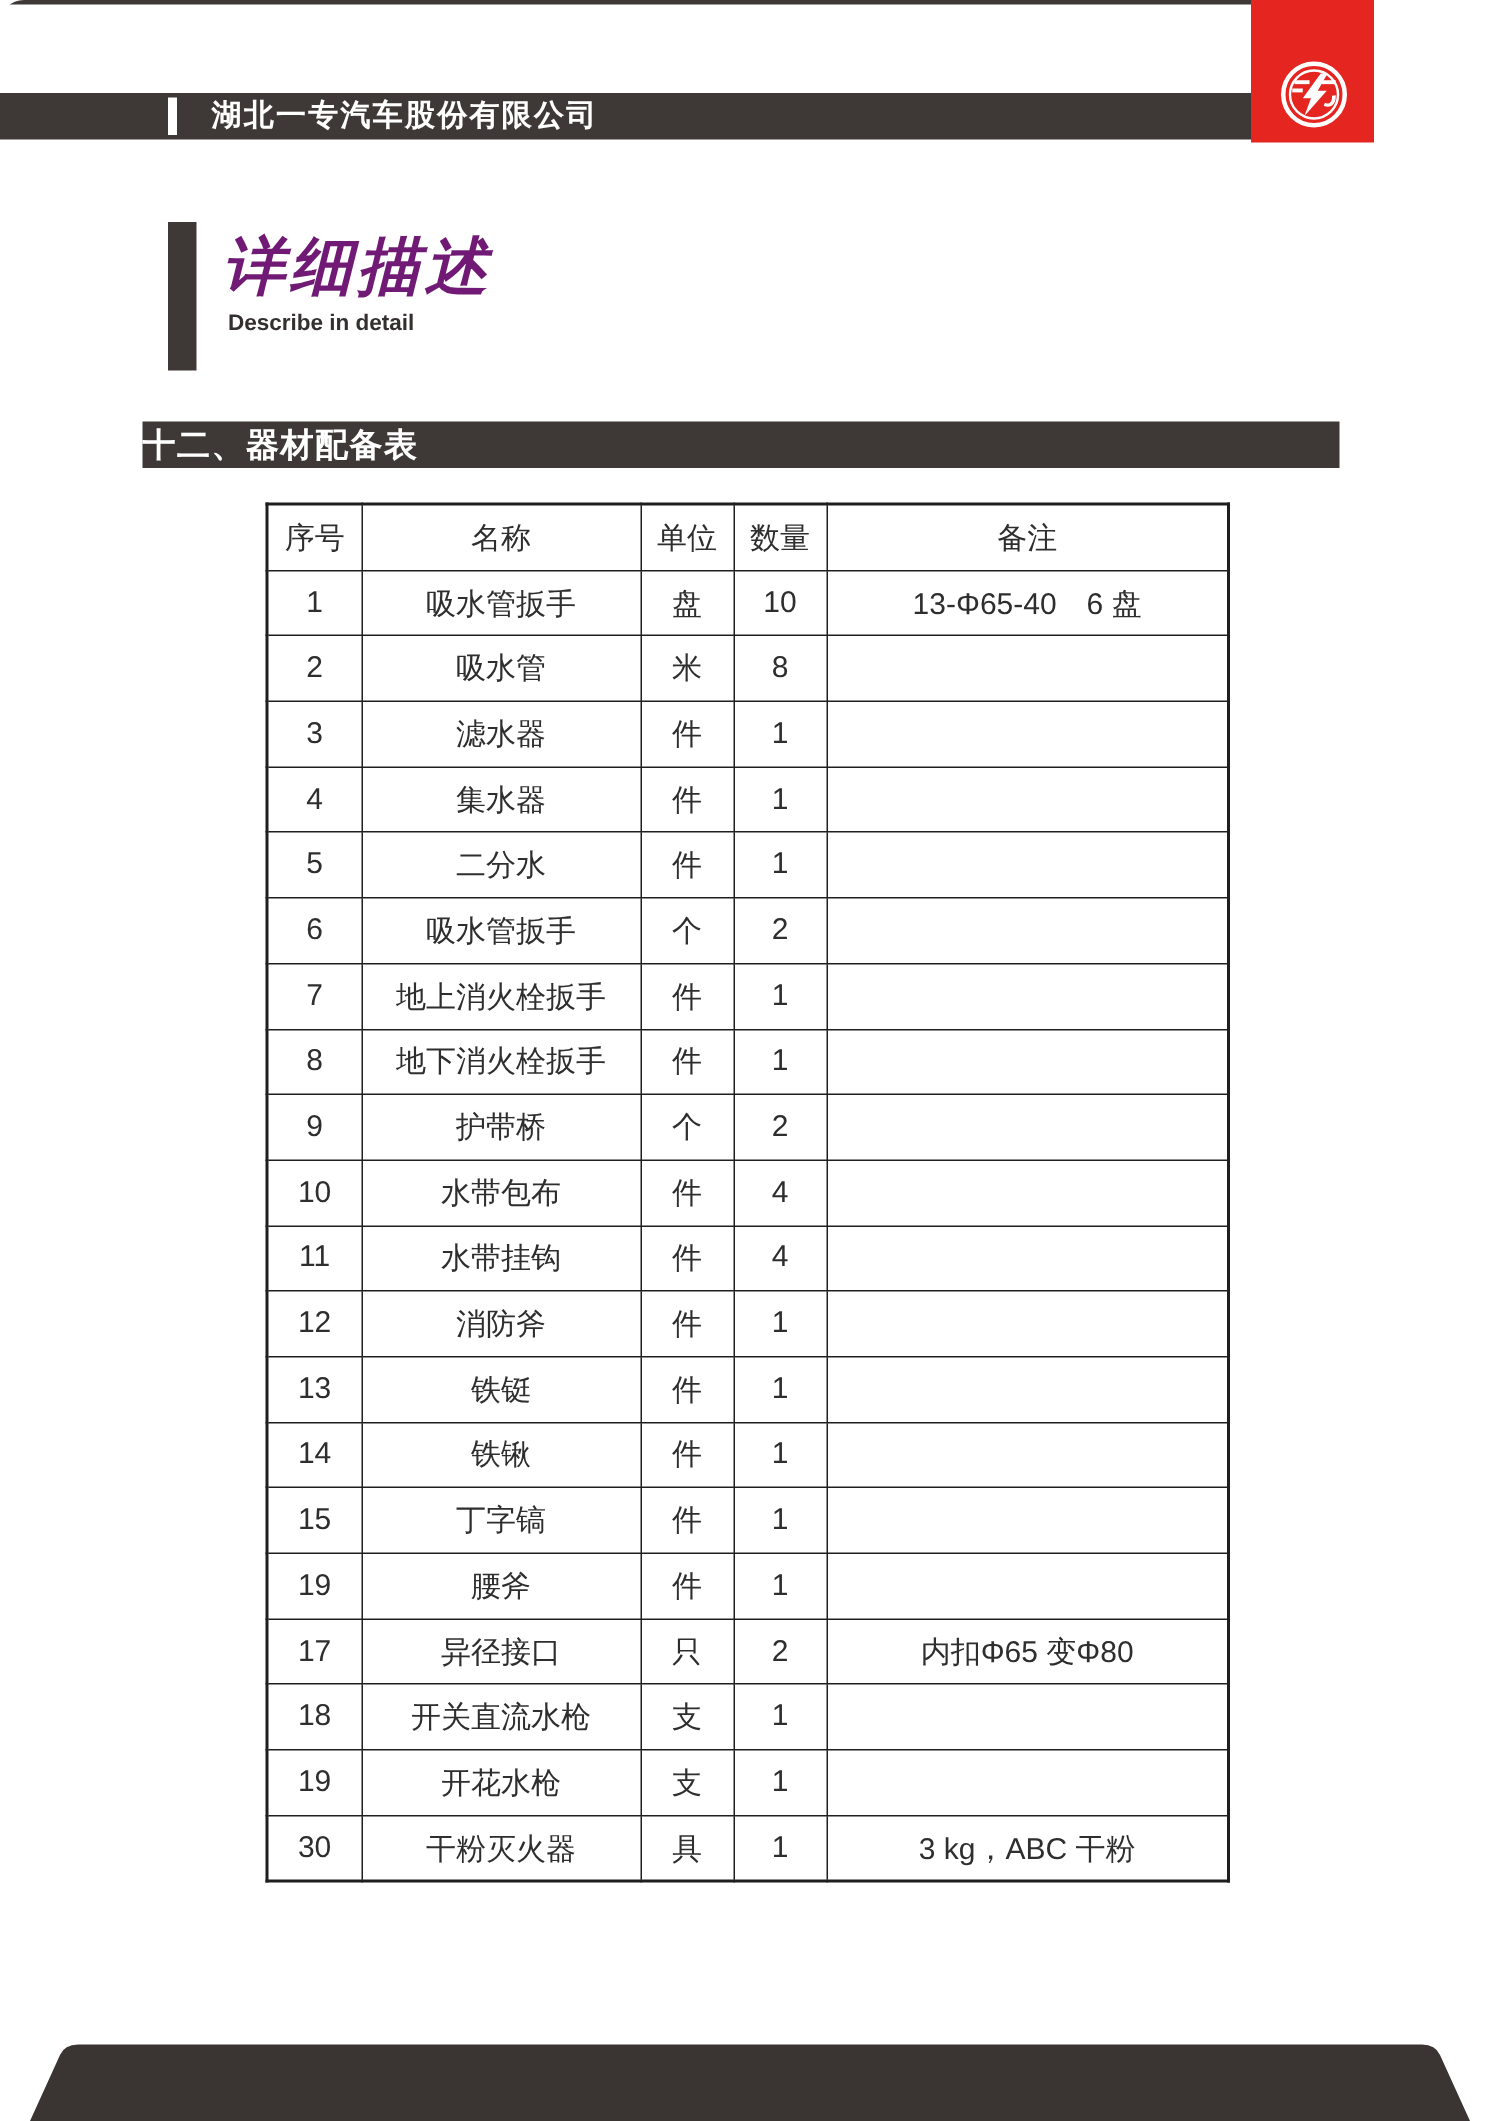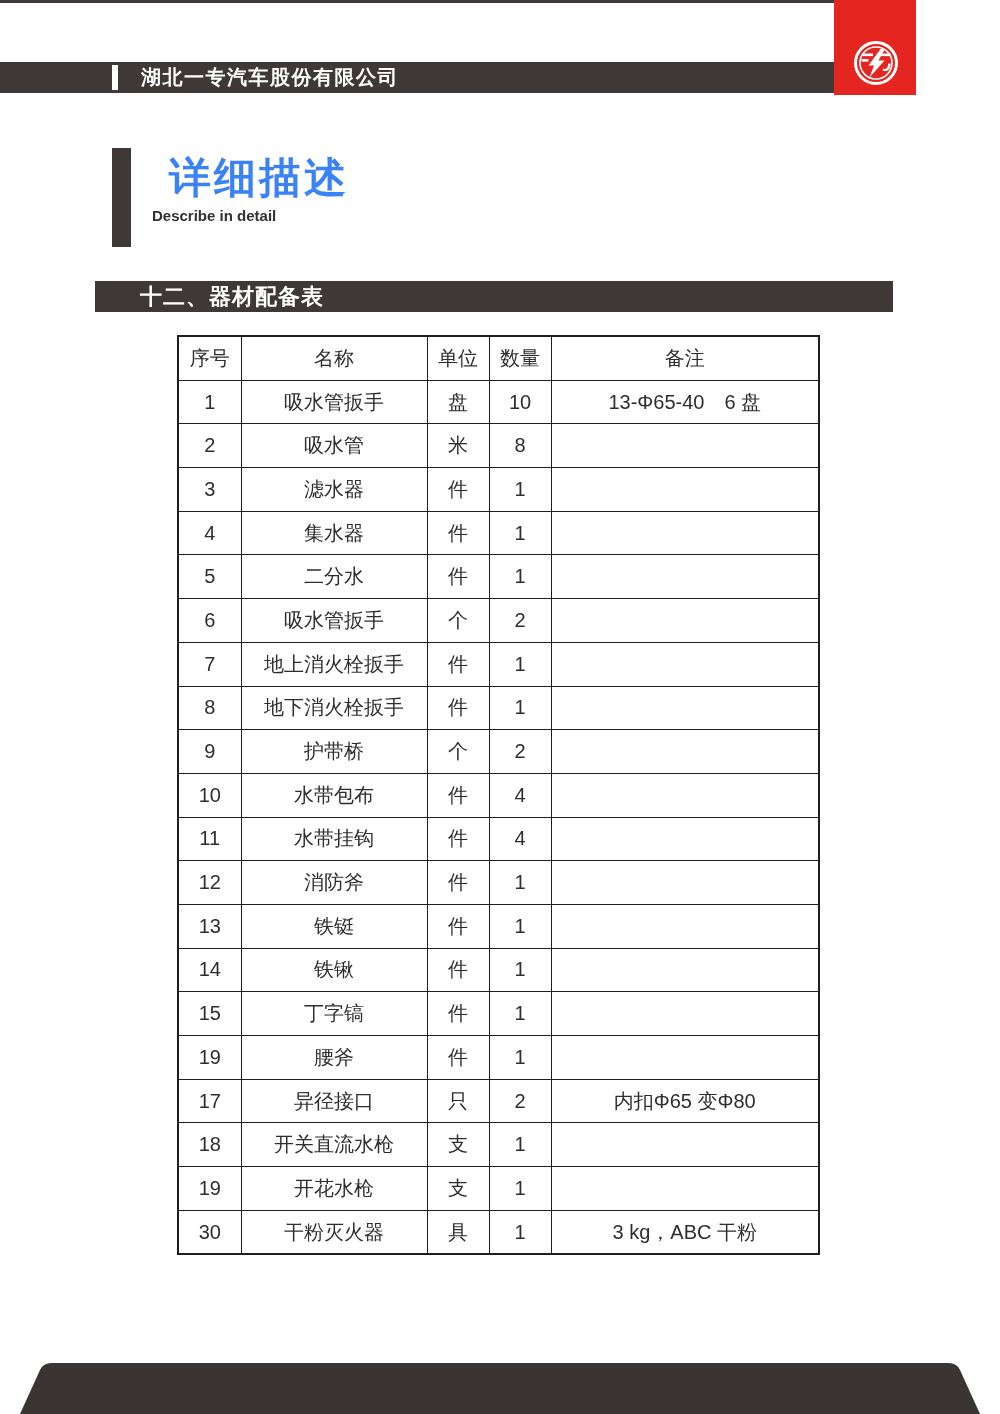--- a/index.html
+++ b/index.html
@@ -1,50 +1,50 @@
 <!DOCTYPE html>
 <html><head>
 <meta charset="utf-8">
 <style>
   html,body { margin:0; padding:0; background:#ffffff; }
   .page {
     position:relative; width:1000px; height:1414px; background:#ffffff;
-    font-family:"Liberation Sans", sans-serif; overflow:hidden;
+    font-family:"Liberation Sans", sans-serif; overflow:hidden;border-radius:16px;
   }
 
   
   .top-line { position:absolute; left:0; top:0; width:834px; height:3px; background:#3e3836; }
 
   
   .header-bar { position:absolute; left:0; top:62px; width:834px; height:31px; background:#3e3836; }
   .header-tick { position:absolute; left:112px; top:3px; width:6px; height:25px; background:#ffffff; }
   .company-name {
     position:absolute; left:141px; top:0; height:31px; line-height:31px;
     color:#ffffff; font-size:20px; font-weight:bold; letter-spacing:1.5px; white-space:nowrap;
   }
 
   
   .logo-block { position:absolute; left:834px; top:0; width:82px; height:95px; background:#e42520; }
 
   
   .title-bar { position:absolute; left:112px; top:148px; width:19px; height:99px; background:#3e3836; }
   .title-zh {
-    position:absolute; left:169px; top:150px; font-size:42px; font-weight:bold;
-    color:#3b82f6; letter-spacing:3px; white-space:nowrap;
+    position:absolute; left:148px; top:150px; font-size:42px; font-weight:bold;
+    color:#701a75; letter-spacing:3px; white-space:nowrap;font-style:italic;
   }
   .title-en {
     position:absolute; left:152px; top:207px; font-size:15px; font-weight:bold;
     color:#353030; white-space:nowrap;
   }
 
   
   .section-bar {
     position:absolute; left:95px; top:281px; width:798px; height:31px; background:#3e3836;
     color:#ffffff; font-size:22px; font-weight:bold; line-height:31px;
-    padding-left:45px; box-sizing:border-box; letter-spacing:1px;
+    box-sizing:border-box; letter-spacing:1px;
   }
 
   
   .equip-table {
     position:absolute; left:177px; top:335px; width:641px;
     border-collapse:collapse; table-layout:fixed;
     border:2px solid #1f1f1f;
   }
   .equip-table th, .equip-table td {
     border:1px solid #1f1f1f; text-align:center; vertical-align:middle;

